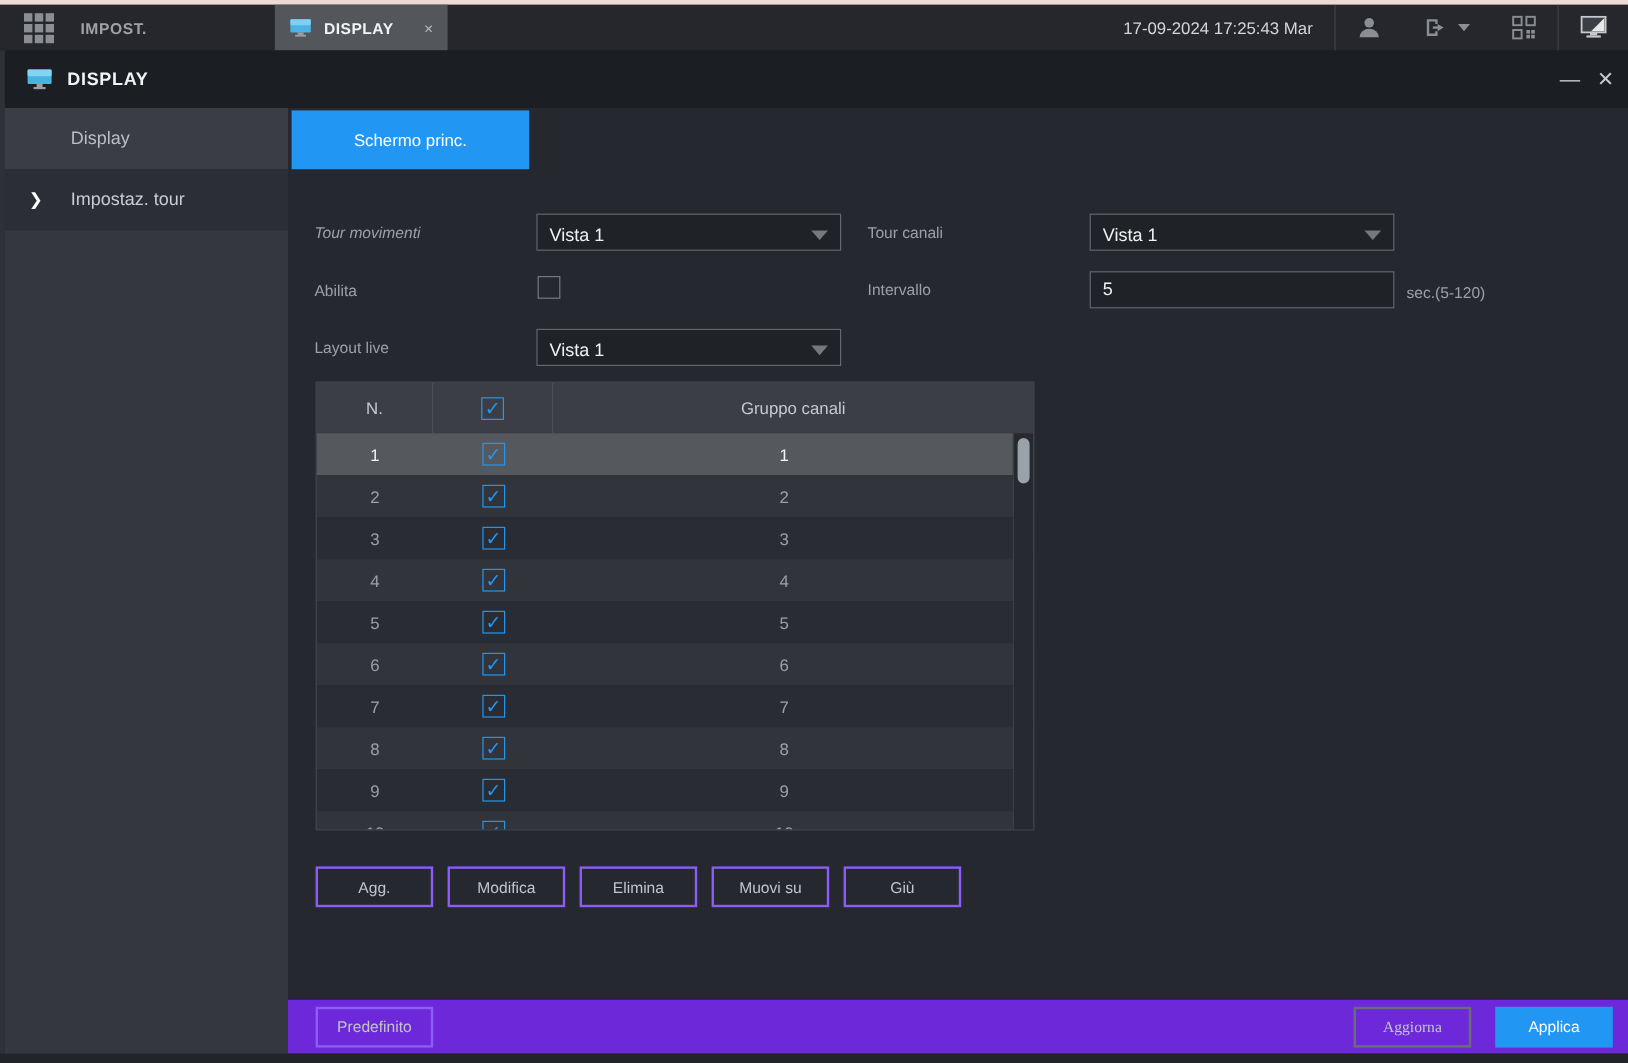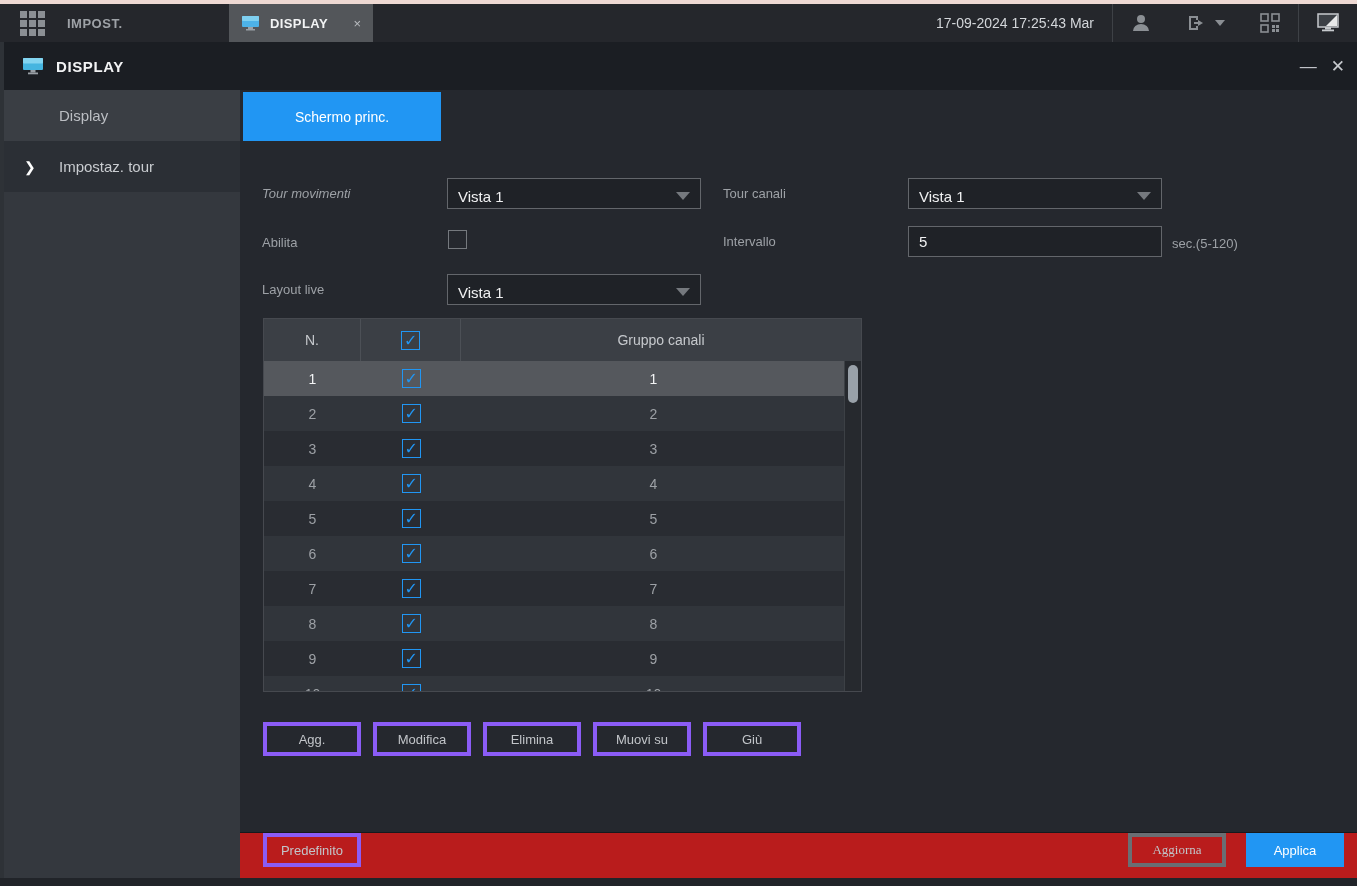--- a/index.html
+++ b/index.html
@@ -70,24 +70,24 @@
   .trow .td { font-size:14px; color:#9da1a6; display:flex; align-items:center; justify-content:center; }
   .trow.sel .td { color:#f2f3f4; }
   .trow .c1 { width:97px; }
   .trow .c2 { width:100px; }
   .trow .c3 { width:385px; }
   .scroll-rail { position:absolute; right:0; top:42px; width:17px; height:332px; background:#26292e; border-left:1px solid #3c4045; }
   .scroll-thumb { position:absolute; left:3px; top:4px; width:10px; height:38px; background:#99a1a9; border-radius:5px; cursor:pointer; }
 
   
   .actions { position:absolute; left:23px; top:632px; display:flex; gap:12px; }
-  .btn { min-width:98px; height:34px; background:transparent; border:4px solid #8b5cf6; color:#c2c5c9; font-size:13px; display:flex; align-items:center; justify-content:center; cursor:pointer; font-family:inherit; }
-
-  
-  .footer { position:absolute; left:240px; top:832px; width:1117px; height:46px; background:#b91c1c; border-top:1px solid #17191d; display:flex; }
+  .btn { min-width:98px; height:34px; background:transparent; border:2px solid #8b5cf6; color:#c2c5c9; font-size:13px; display:flex; align-items:center; justify-content:center; cursor:pointer; font-family:inherit; }
+
+  
+  .footer { position:absolute; left:240px; top:832px; width:1117px; height:46px; background:#6d28d9; border-top:1px solid #17191d; display:flex; align-items:center; }
   .footer .btn { background:transparent; }
   .footer .btn.default { margin-left:23px; }
   .footer .spacer { flex:1; }
   .footer .btn.refresh { margin-right:20px; border-color:#6a6e73;font-family:Liberation Serif, serif; }
   .footer .btn.apply { margin-right:13px; background:#2196f3; border:none; color:#ffffff; }
   .bottom-edge { position:absolute; left:0; top:878px; width:1357px; height:8px; background:#212429; }
 
   svg { display:block; }
 </style>
 </head>

